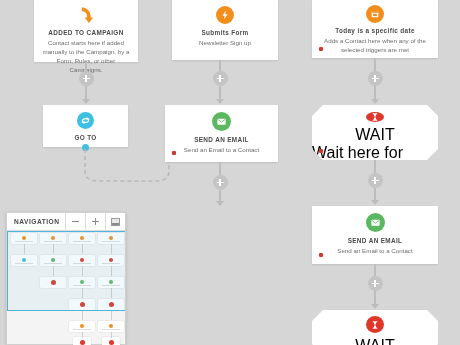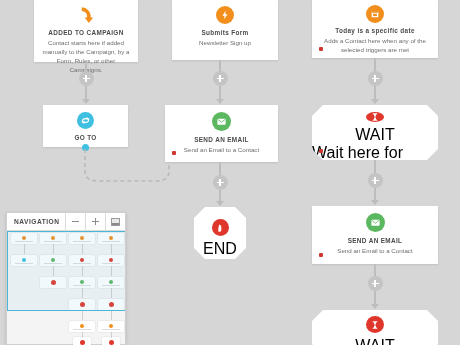--- a/index.html
+++ b/index.html
@@ -279,28 +279,20 @@
     </div>
     <div class="title" style="margin-top:5px;">SEND AN EMAIL</div>
     <div class="desc">Send an Email to a Contact</div>
     <div class="reddot"></div>
   </div>
 
   <div class="conn" style="left:219px; top:162px; height:43px;"></div>
   <div class="plusbtn" style="left:212.5px; top:175px;"></div>
   <div class="arrowhead" style="left:216px; top:201px;"></div>
 
-  <div class="octagon" style="left:194px; top:207px; width:52px; height:52px; padding-top:12px;">
-    <div class="icon-circle ic-red" style="width:17px;height:17px;">
-      <svg width="10" height="10" viewBox="0 0 24 24" aria-hidden="true">
-        <path d="M8 21 L8 11 C8 10 9.3 10 9.3 11 L9.3 5.5 C9.3 4.3 10.8 4.3 10.8 5.5 L10.8 10.6 L10.8 4.6 C10.8 3.4 12.3 3.4 12.3 4.6 L12.3 10.6 L12.3 5.6 C12.3 4.4 13.8 4.4 13.8 5.6 L13.8 11.4 L13.8 8.6 C13.8 7.5 15.2 7.5 15.2 8.6 L15.2 16 C15.2 19.5 13 21 11 21 Z" fill="#ffffff"></path>
-      </svg>
-    </div>
-    <div class="title" style="margin-top:4px;">END</div>
-  </div>
 
   <div class="card" style="left:312px; top:0px; width:126px; height:58px; padding-top:5px;">
     <div class="icon-circle ic-orange" style="width:18px;height:18px;">
       <svg width="10" height="10" viewBox="0 0 24 24" aria-hidden="true">
         <rect x="4" y="5" width="16" height="15" rx="1.6" fill="#ffffff"></rect>
         <rect x="4" y="5" width="16" height="4" fill="#f28f1c"></rect>
         <rect x="7.5" y="11.5" width="9" height="5.5" fill="#f28f1c"></rect>
       </svg>
     </div>
     <div class="title" style="margin-top:4px;">Today is a specific date</div>

